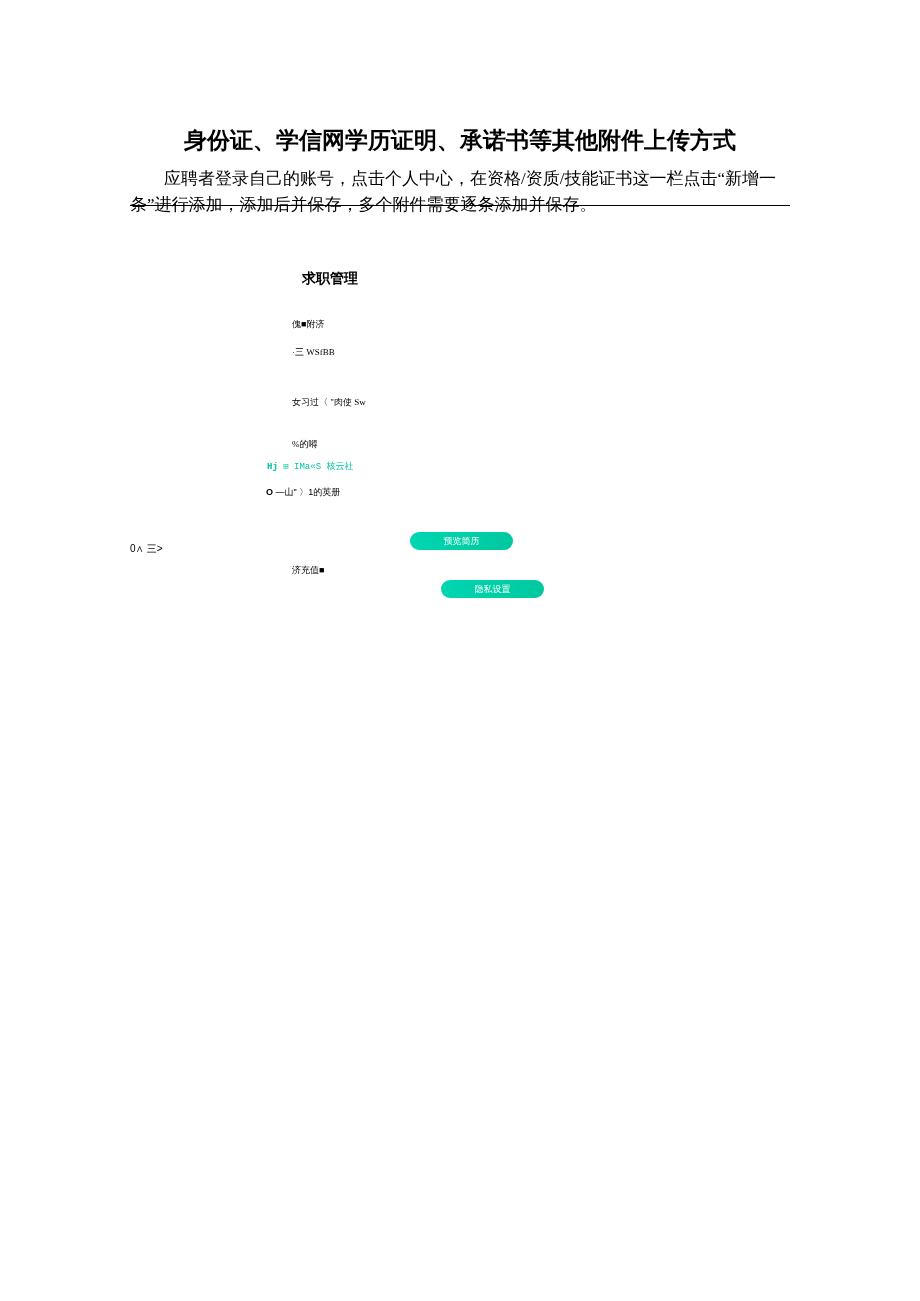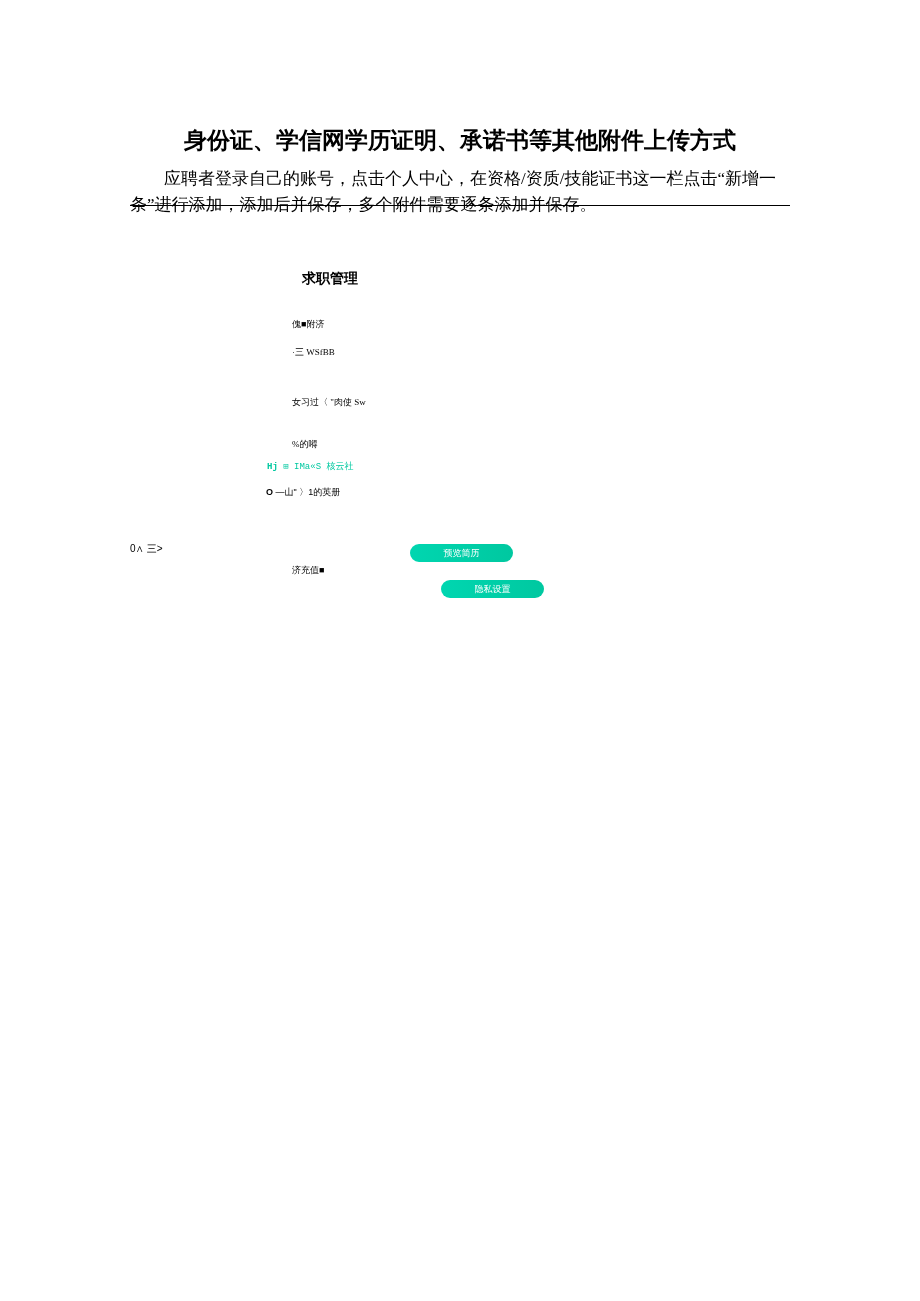--- a/index.html
+++ b/index.html
@@ -86,21 +86,21 @@
       height: 18px;
       line-height: 18px;
       text-align: center;
       color: #fff;
       font-size: 9px;
       border: none;
       border-radius: 9px;
       background: linear-gradient(90deg, #00d6b0 0%, #00c8a0 100%);
       cursor: pointer;
     }
-    .btn-1 { top: 544px; }
+    .btn-1 { top: 532px; }
     .btn-2 { top: 580px; margin-left: 31px; }
     .bold { font-weight: bold; }
   </style>
 </head>
 <body>
 
 <h1 class="page-title">身份证、学信网学历证明、承诺书等其他附件上传方式</h1>
 
 <p class="description">应聘者登录自己的账号，点击个人中心，在资格/资质/技能证书这一栏点击“新增一条”进行添加，添加后并保存，多个附件需要逐条添加并保存。</p>
 

